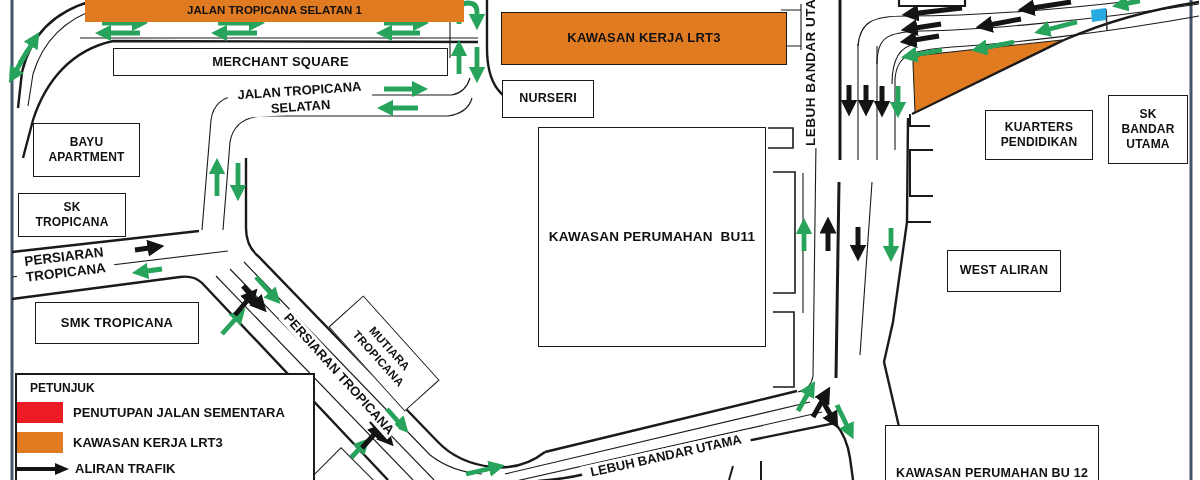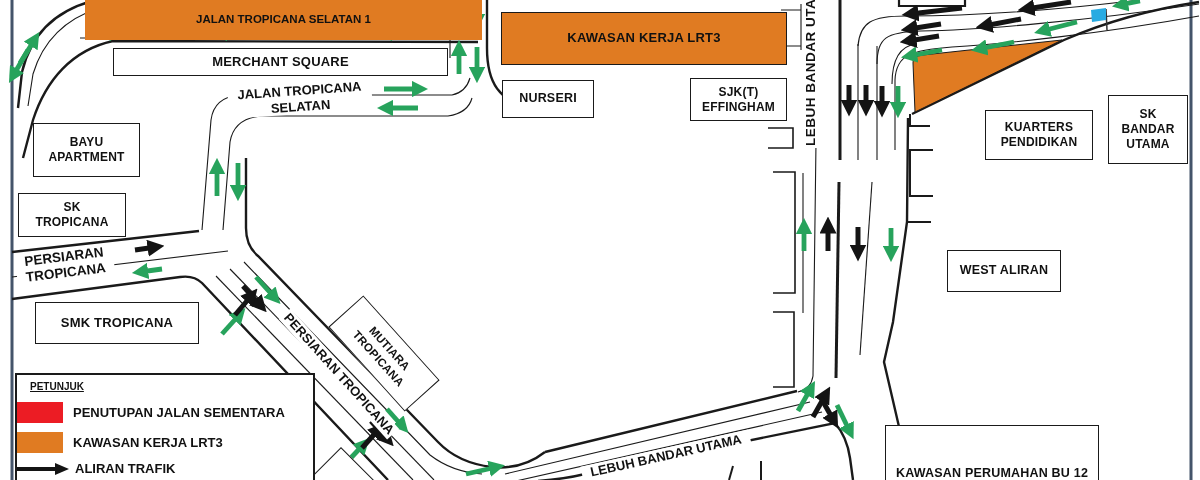--- a/index.html
+++ b/index.html
@@ -10,21 +10,21 @@
        align-items:center;justify-content:center;text-align:center;white-space:pre-line;
        line-height:1.25;letter-spacing:.2px;}
   .rlabel{position:absolute;white-space:pre-line;text-align:center;line-height:1.2;
        background:#fff;padding:0 2px;}
   .orange{border:1.8px solid #1a1a1a;}
   #bu12{align-items:flex-start;padding-top:40px;}
   #lbu-v{transform:rotate(-90deg);transform-origin:0 0;text-align:left;background:#fff;
        letter-spacing:.5px;}
   #legend{position:absolute;left:15px;top:373px;width:296px;height:130px;
        border:2.2px solid #1a1a1a;background:#fff;}
-  #legend .ltitle{position:absolute;left:13px;top:6px;font-size:10px;text-decoration:underline;}
+  #legend .ltitle{position:absolute;left:13px;top:6px;font-size:12px;}
   .lrow{position:absolute;left:0;display:flex;align-items:center;}
   .lswatch{width:46px;height:21px;margin-right:10px;flex:none;}
   .ltext{font-size:13px;}
 </style>
 </head>
 <body>
 
 <div id="map">
 
   <svg id="roads" viewBox="0 0 1200 480">
@@ -149,33 +149,32 @@
       <line x1="828" y1="251" x2="828" y2="225" marker-end="url(#mb)"></line>
       <line x1="858" y1="227" x2="858" y2="253" marker-end="url(#mb)"></line>
       <line x1="962" y1="8" x2="910" y2="14" marker-end="url(#mb)"></line>
       <line x1="1071" y1="2" x2="1026" y2="9" marker-end="url(#mb)"></line>
       <line x1="941" y1="24" x2="909" y2="29" marker-end="url(#mb)"></line>
       <line x1="1021" y1="19" x2="984" y2="26" marker-end="url(#mb)"></line>
       <line x1="939" y1="36" x2="908" y2="41" marker-end="url(#mb)"></line>
     </g>
   </svg>
 
-  <div class="rlabel" id="bar1" style="left: 85px; top: 0px; width: 371px; height: 14px; font-size: 11.5px; display: flex; align-items: center; justify-content: center; padding: 13px; background: rgb(224, 123, 34);">JALAN TROPICANA SELATAN 1</div>
+  <div class="rlabel" id="bar1" style="left: 85px; top: 0px; width: 371px; height: 14px; font-size: 11.5px; display: flex; align-items: center; justify-content: center; padding: 4px; background: rgb(224, 123, 34);">JALAN TROPICANA SELATAN 1</div>
 
   <div class="box orange" style="left: 501px; top: 12px; width: 284px; height: 51px; font-size: 13px; background: rgb(224, 123, 34);">KAWASAN KERJA LRT3</div>
 
   <div class="box" style="left:113px;top:48px;width:333px;height:26px;font-size:13px;">MERCHANT SQUARE</div>
   <div class="box" style="left:33px;top:107px;width:105px;height:52px;font-size:12px;margin-top:16px;">BAYU
 APARTMENT</div>
   <div class="box" style="left:18px;top:193px;width:106px;height:42px;font-size:12px;">SK
 TROPICANA</div>
   <div class="box" style="left:35px;top:302px;width:162px;height:40px;font-size:13px;">SMK TROPICANA</div>
   <div class="box" style="left:502px;top:80px;width:90px;height:36px;font-size:12.5px;">NURSERI</div>
-  <div class="box" style="left:690px;top:78px;width:95px;height:41px;font-size:12px;">SJK(T)
-EFFINGHAM</div>
+  <div class="box" style="left:538px;top:127px;width:226px;height:218px;font-size:13.5px;">KAWASAN PERUMAHAN&nbsp; BU11</div>
   <div class="box" style="left:327px;top:330px;width:112px;height:45px;font-size:11.5px;transform:rotate(48deg);">MUTIARA
 TROPICANA</div>
   <div class="box" style="left:305px;top:462px;width:70px;height:70px;transform:rotate(45deg);"></div>
   <div class="box" style="left:985px;top:110px;width:106px;height:48px;font-size:12px;">KUARTERS
 PENDIDIKAN</div>
   <div class="box" style="left:1108px;top:95px;width:78px;height:67px;font-size:12px;">SK
 BANDAR
 UTAMA</div>
   <div class="box" style="left:947px;top:250px;width:112px;height:40px;font-size:12.5px;">WEST ALIRAN</div>
   <div class="box" id="bu12" style="left:885px;top:425px;width:212px;height:78px;font-size:12.5px;">KAWASAN PERUMAHAN BU 12</div>

